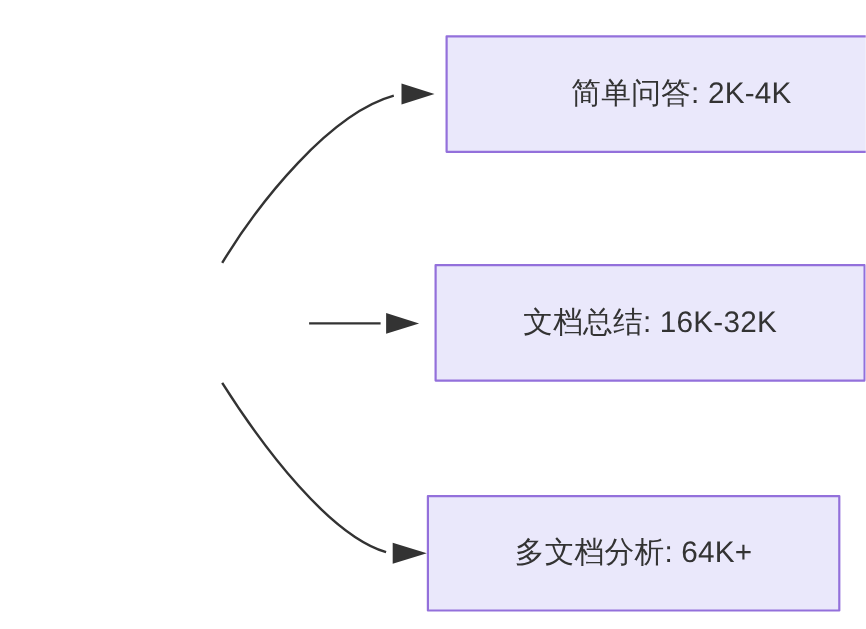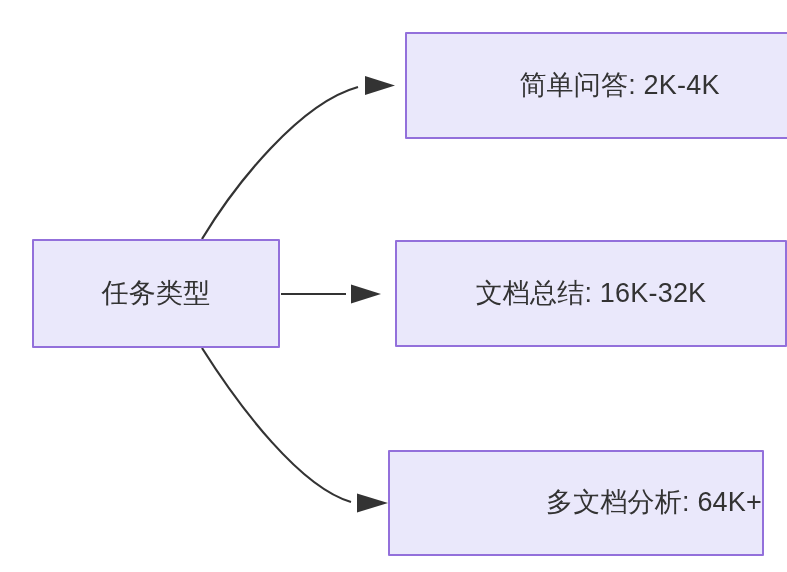--- a/index.html
+++ b/index.html
@@ -73,21 +73,20 @@
     left: 395px;
     top: 240px;
     width: 392px;
     height: 107px;
   }
   #node-target-2 {
     left: 388px;
     top: 450px;
     width: 376px;
     height: 106px;
-    justify-content: flex-end;
   }
 </style>
 </head>
 <body>
 
 <div id="diagram-root">
 
   <svg id="edge-layer" viewBox="0 0 787 572">
     <g>
       <path class="edge-path" d="M 202 239 C 236 183, 300 103, 358 87"></path>
@@ -96,23 +95,20 @@
     <g>
       <path class="edge-path" d="M 281 294 L 346 294"></path>
       <polygon class="arrow-head" points="381,294 351,303.5 351,284.5"></polygon>
     </g>
     <g>
       <path class="edge-path" d="M 202 348 C 240 408, 300 487, 351 502"></path>
       <polygon class="arrow-head" points="388,503 357,512.5 357,493.5"></polygon>
     </g>
   </svg>
 
-  <div class="node" id="node-source">
-    <span class="node-label">任务类型</span>
-  </div>
 
   <div class="node" id="node-target-0">
     <span class="node-label">简单问答: 2K-4K</span>
   </div>
 
   <div class="node" id="node-target-1">
     <span class="node-label">文档总结: 16K-32K</span>
   </div>
 
   <div class="node" id="node-target-2">

